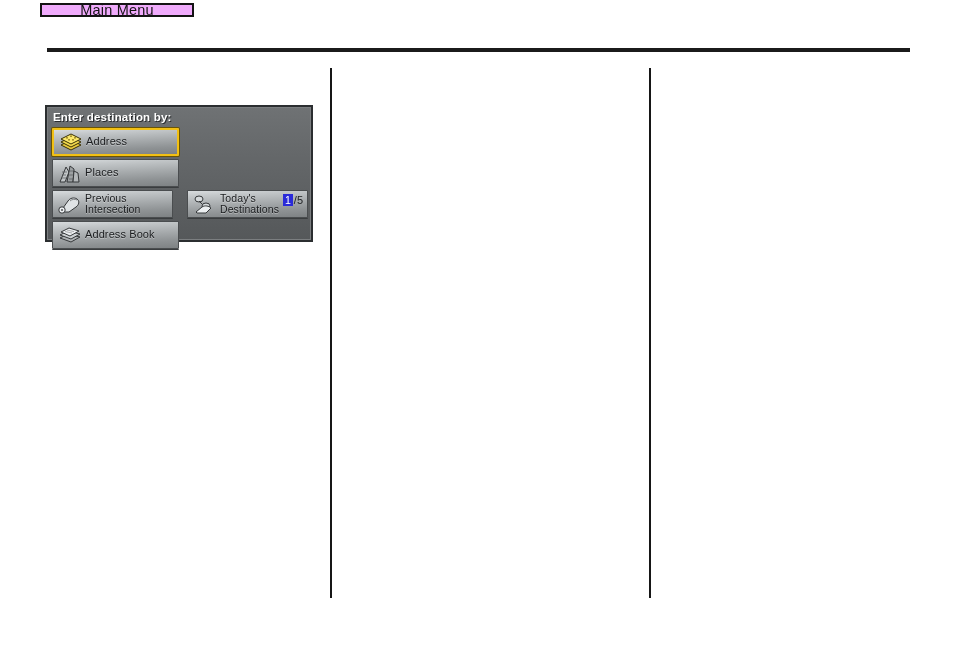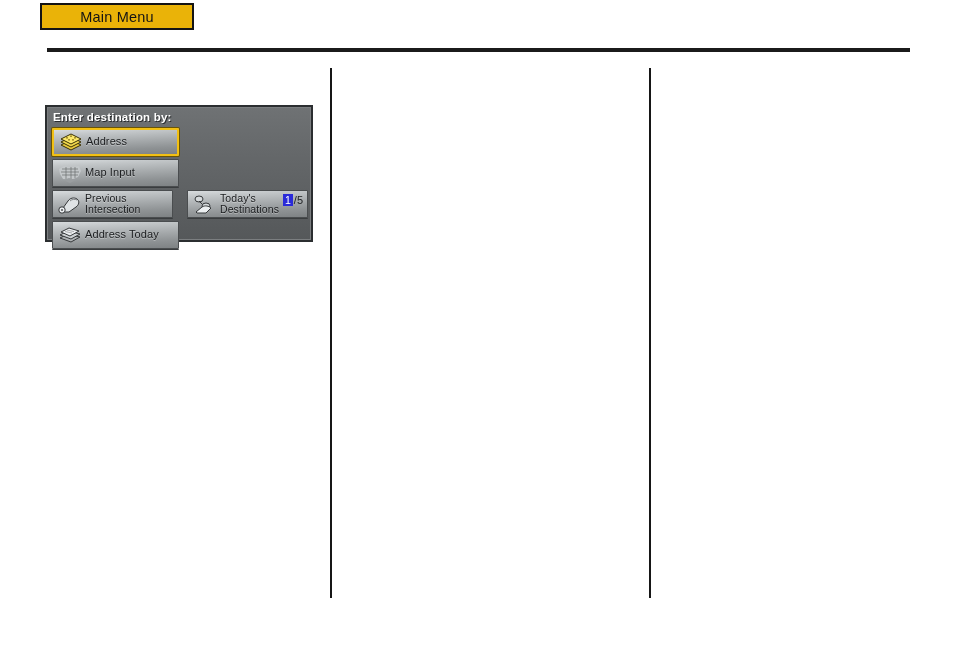--- a/index.html
+++ b/index.html
@@ -14,23 +14,23 @@
     font-family: "Liberation Sans", sans-serif;
     overflow: hidden;
   }
 
   
   .main-menu-btn {
     position: absolute;
     left: 40px;
     top: 3px;
     width: 154px;
-    height: 27px;
+    height: 14px;
     border: 2px solid #141414;
-    background: #eab308;
+    background: #f0abfc;
     box-sizing: border-box;
     display: flex;
     align-items: center;
     justify-content: center;
     font-size: 14.5px;
     color: #141414;
     letter-spacing: 0.2px;
   }
   .header-rule {
     position: absolute;
@@ -181,38 +181,39 @@
             </g>
           </svg>
         </span>
         <span class="btn-label">Address</span>
       </div>
 
     </div>
 
     <div class="btn-row">
 
-
-      <div class="nav-btn">
-        <span class="btn-icon">
-          <svg width="26" height="21" viewBox="0 0 26 21">
-            <path d="M2 6 L7 3 L14 4 L22 3 L24 8 L21 14 L14 17 L6 16 L3 11 Z" fill="#c4c8ca" stroke="#33363 8" stroke-width="1"></path>
-            <g stroke="#6a6d6f" stroke-width="0.7">
-              <line x1="5" y1="6" x2="21" y2="6"></line>
-              <line x1="4" y1="9" x2="22" y2="9"></line>
-              <line x1="5" y1="12" x2="21" y2="12"></line>
-              <line x1="9" y1="4" x2="9" y2="16"></line>
-              <line x1="14" y1="4" x2="14" y2="17"></line>
-              <line x1="18" y1="4" x2="18" y2="15"></line>
-            </g>
-            <path d="M6 17 L12 15 L19 17 L13 20 Z" fill="#9a9ea0" stroke="#33363 8" stroke-width="0.8"></path>
-          </svg>
-        </span>
-        <span class="btn-label">Map Input</span>
-      </div>
+      <div class="nav-btn">
+        <span class="btn-icon">
+          <svg width="26" height="21" viewBox="0 0 26 21">
+            <path d="M3 19 L8 19 L12 9 L9 4 Z" fill="#c2c6c8" stroke="#35383a" stroke-width="1"></path>
+            <path d="M10 19 L16 19 L17 6 L13 3 Z" fill="#9da1a3" stroke="#35383a" stroke-width="1"></path>
+            <path d="M16 19 L22 19 L21 10 L17 8 Z" fill="#b4b8ba" stroke="#35383a" stroke-width="1"></path>
+            <g stroke="#55585a" stroke-width="0.7">
+              <line x1="5" y1="9" x2="10" y2="9"></line>
+              <line x1="5" y1="12" x2="9" y2="12"></line>
+              <line x1="5" y1="15" x2="9" y2="15"></line>
+              <line x1="12" y1="8" x2="16" y2="8"></line>
+              <line x1="12" y1="12" x2="16" y2="12"></line>
+              <line x1="12" y1="16" x2="16" y2="16"></line>
+            </g>
+          </svg>
+        </span>
+        <span class="btn-label">Places</span>
+      </div>
+
     </div>
 
     <div class="btn-row">
 
       <div class="nav-btn">
         <span class="btn-icon">
           <svg width="26" height="21" viewBox="0 0 26 21">
             <path d="M6 14 L11 7 C13 4 17 3 20 5 C23 7 22 11 19 13 L12 18 L6 18 Z" fill="#dfe3e5" stroke="#35383a" stroke-width="1"></path>
             <path d="M13 7 C15 5 18 5 20 6" fill="none" stroke="#6a6d6f" stroke-width="0.8"></path>
             <circle cx="5" cy="16" r="3.2" fill="#eceff1" stroke="#35383a" stroke-width="1"></circle>
@@ -250,19 +251,19 @@
           <svg width="26" height="21" viewBox="0 0 26 21">
             <path d="M3 13 L11 9 L23 12 L14 17 Z" fill="#aeb2b4" stroke="#35383a" stroke-width="1"></path>
             <path d="M3 10 L11 6 L23 9 L14 14 Z" fill="#ccd0d2" stroke="#35383a" stroke-width="1"></path>
             <path d="M4 7 L12 3 L22 6 L13 11 Z" fill="#eceff1" stroke="#35383a" stroke-width="1"></path>
             <g stroke="#7d8082" stroke-width="0.6">
               <line x1="8" y1="6.5" x2="15" y2="8"></line>
               <line x1="10" y1="5" x2="17" y2="6.6"></line>
             </g>
           </svg>
         </span>
-        <span class="btn-label">Address Today</span>
+        <span class="btn-label">Address Book</span>
       </div>
 
     </div>
 
   </div>
 </div>
 
 </body></html>

